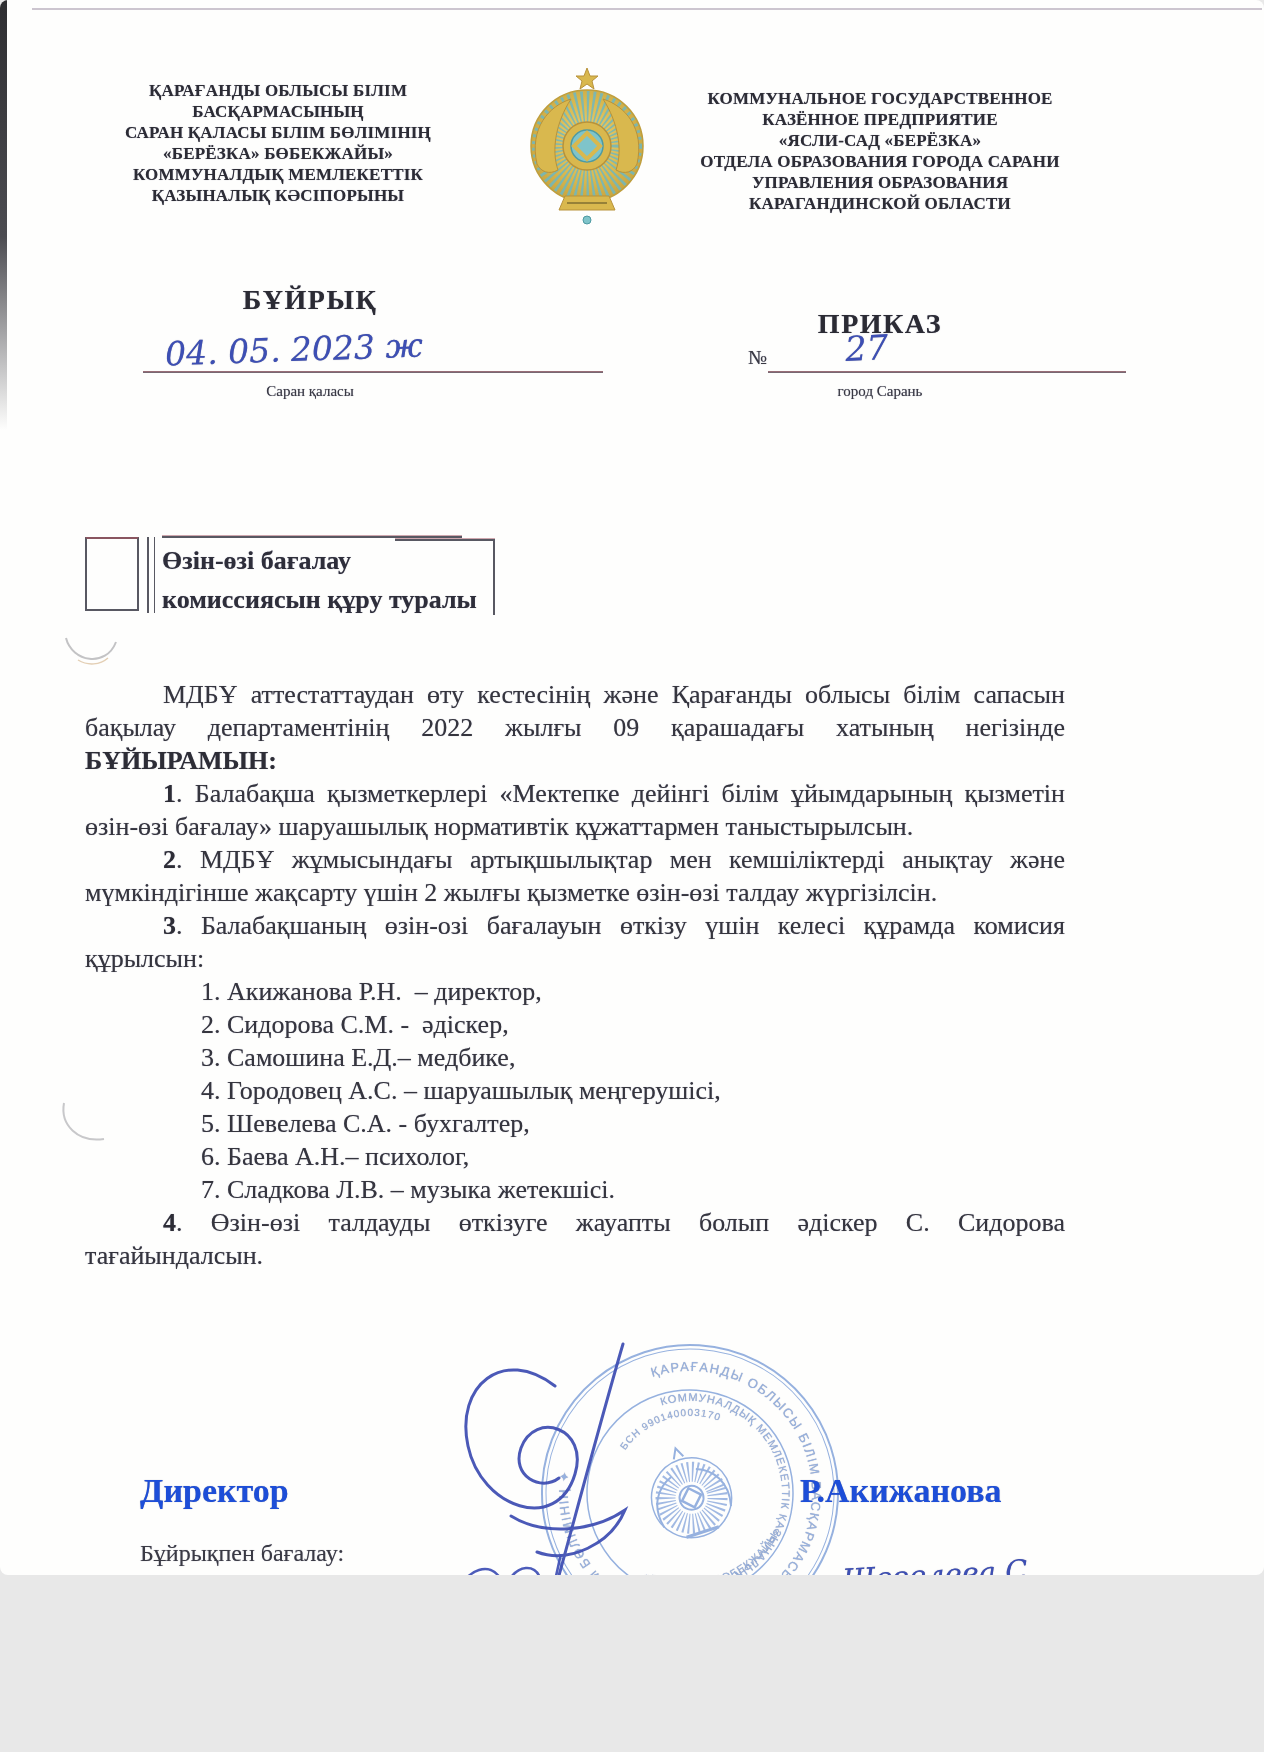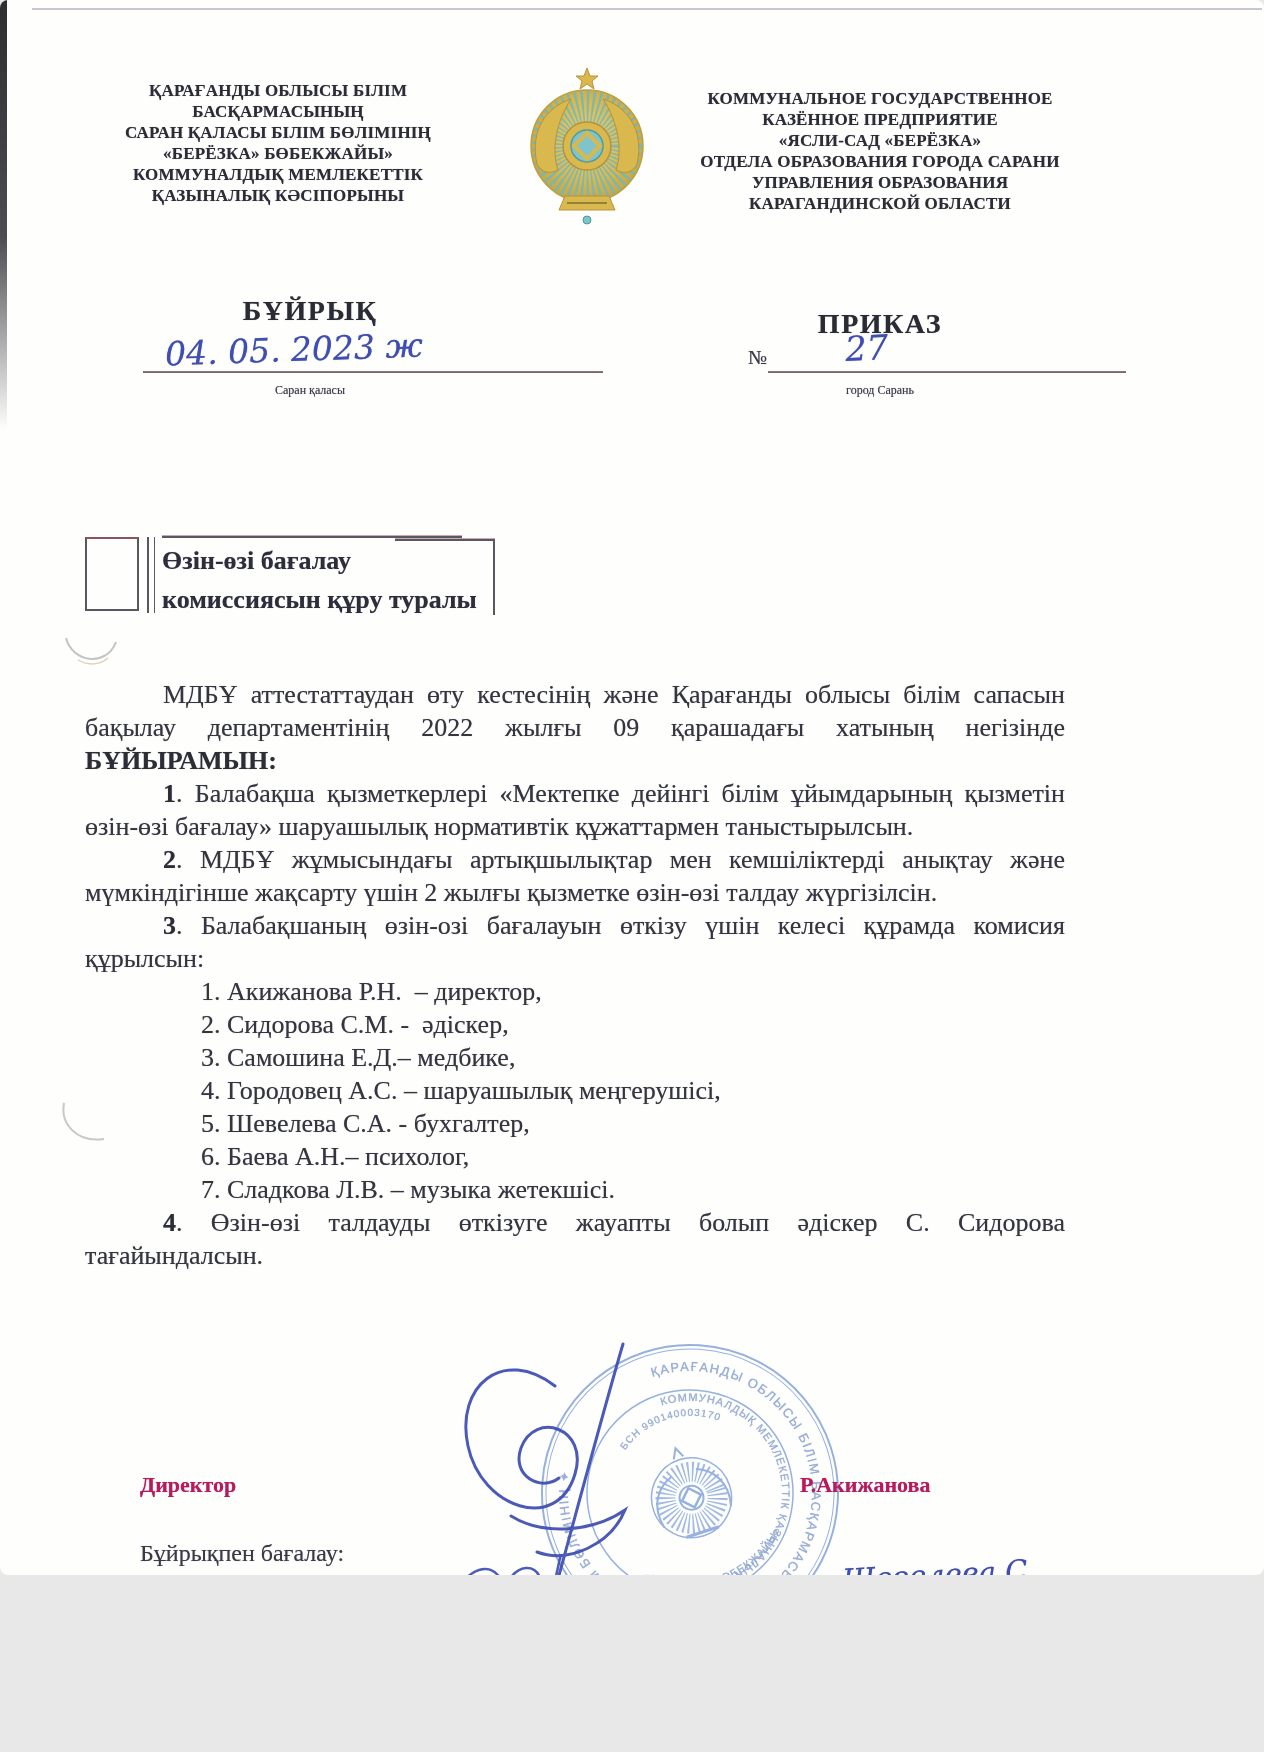--- a/index.html
+++ b/index.html
@@ -6,29 +6,29 @@
   .page{
     position:relative;width:1264px;height:1575px;margin:0 auto;
     background:#fefefdf5;background-color:#fefefd;
     font-family:"Liberation Serif", serif;color:#33333c;overflow:hidden;border-radius:8px;
   }
   .abs{position:absolute;}
   .scan-text{text-shadow:0 0 .8px rgba(50,50,85,.55);}
   .org{font-weight:bold;font-size:17px;line-height:21px;text-align:center;
        white-space:pre-line;color:#2c2c35;letter-spacing:.2px;}
   .doc-type{font-weight:bold;font-size:28px;letter-spacing:1.5px;color:#2b2b34;text-align:center;}
-  .place{font-size:12px;text-align:center;color:#3a3a44;}
+  .place{font-size:15px;text-align:center;color:#3a3a44;}
   .hand{font-family:"DejaVu Serif", serif;font-style:italic;color:#3d4fb4;}
   .uline{height:2px;background:linear-gradient(180deg,#8a5560 20%,#4e4a58 100%);opacity:.85;}
   .subject{font-weight:bold;font-size:26px;line-height:39px;color:#2e2e3a;}
   .body-block{width:980px;font-size:26px;line-height:33px;text-align:justify;color:#35353e;}
   .para{margin:0;text-indent:78px;}
   .para b{color:#2d2d36;}
   .commission-line{padding-left:116px;white-space:pre;}
-  .sig-label{font-weight:bold;font-size:22px;color:#be185d;}
+  .sig-label{font-weight:bold;font-size:34px;color:#1d4ed8;}
   .ack-label{font-size:24px;color:#3a3a44;}
   .ack-name{font-size:24px;color:#40404a;line-height:32px;}
   .stamp-number{font-family:"DejaVu Sans", sans-serif;font-weight:bold;font-size:40px;
     letter-spacing:4px;color:#47474c;opacity:.9;}
   .page-num{font-size:24px;color:#3a3a44;text-align:center;}
   .boxline{background:#585862;box-shadow:0 -1px 0 rgba(160,80,95,.5);}
   svg{display:block;}
 </style>
 </head>
 <body>
@@ -72,21 +72,21 @@
     <path d="M10,100 C2,64 22,42 44,35 C29,58 24,86 31,106 C22,111 14,108 10,100 Z" fill="#d9b84e" stroke="#b8923a" stroke-width="1"></path>
     <path d="M110,100 C118,64 98,42 76,35 C91,58 96,86 89,106 C98,111 106,108 110,100 Z" fill="#d9b84e" stroke="#b8923a" stroke-width="1"></path>
     <circle cx="60" cy="82" r="24" fill="#d9b84e" stroke="#b8923a" stroke-width="1.5"></circle>
     <circle cx="60" cy="82" r="16" fill="#7fc4ca" stroke="#4e9aa2" stroke-width="1.5"></circle>
     <path d="M60,69 L73,82 L60,95 L47,82 Z" fill="none" stroke="#d9b84e" stroke-width="4"></path>
     <path d="M38,132 L82,132 L88,146 L32,146 Z" fill="#d9b84e" stroke="#b8923a" stroke-width="1"></path>
     <path d="M40,139 h40" stroke="#7a6a30" stroke-width="2" opacity=".7"></path>
     <circle cx="60" cy="156" r="4" fill="#7fc4ca" stroke="#4e9aa2" stroke-width="1"></circle>
   </svg>
 
-  <div class="abs doc-type" style="left:160px;top:295px;width:300px;">БҰЙРЫҚ</div>
+  <div class="abs doc-type" style="left:160px;top:284px;width:300px;">БҰЙРЫҚ</div>
   <div class="abs doc-type" style="left:730px;top:300px;width:300px;margin-top:8px;">ПРИКАЗ</div>
 
   <div class="abs hand" style="left:165px;top:330px;font-size:33px;transform:rotate(-2deg);">04. 05. 2023 ж</div>
   <div class="abs uline" style="left:143px;top:371px;width:460px;"></div>
 
   <div class="abs" style="left:748px;top:346px;font-size:20px;color:#3a3a44;">№</div>
   <div class="abs hand" style="left:845px;top:328px;font-size:34px;transform:rotate(-3deg);">27</div>
   <div class="abs uline" style="left:768px;top:371px;width:358px;"></div>
 
   <div class="abs place" style="left:160px;top:383px;width:300px;">Саран қаласы</div>

